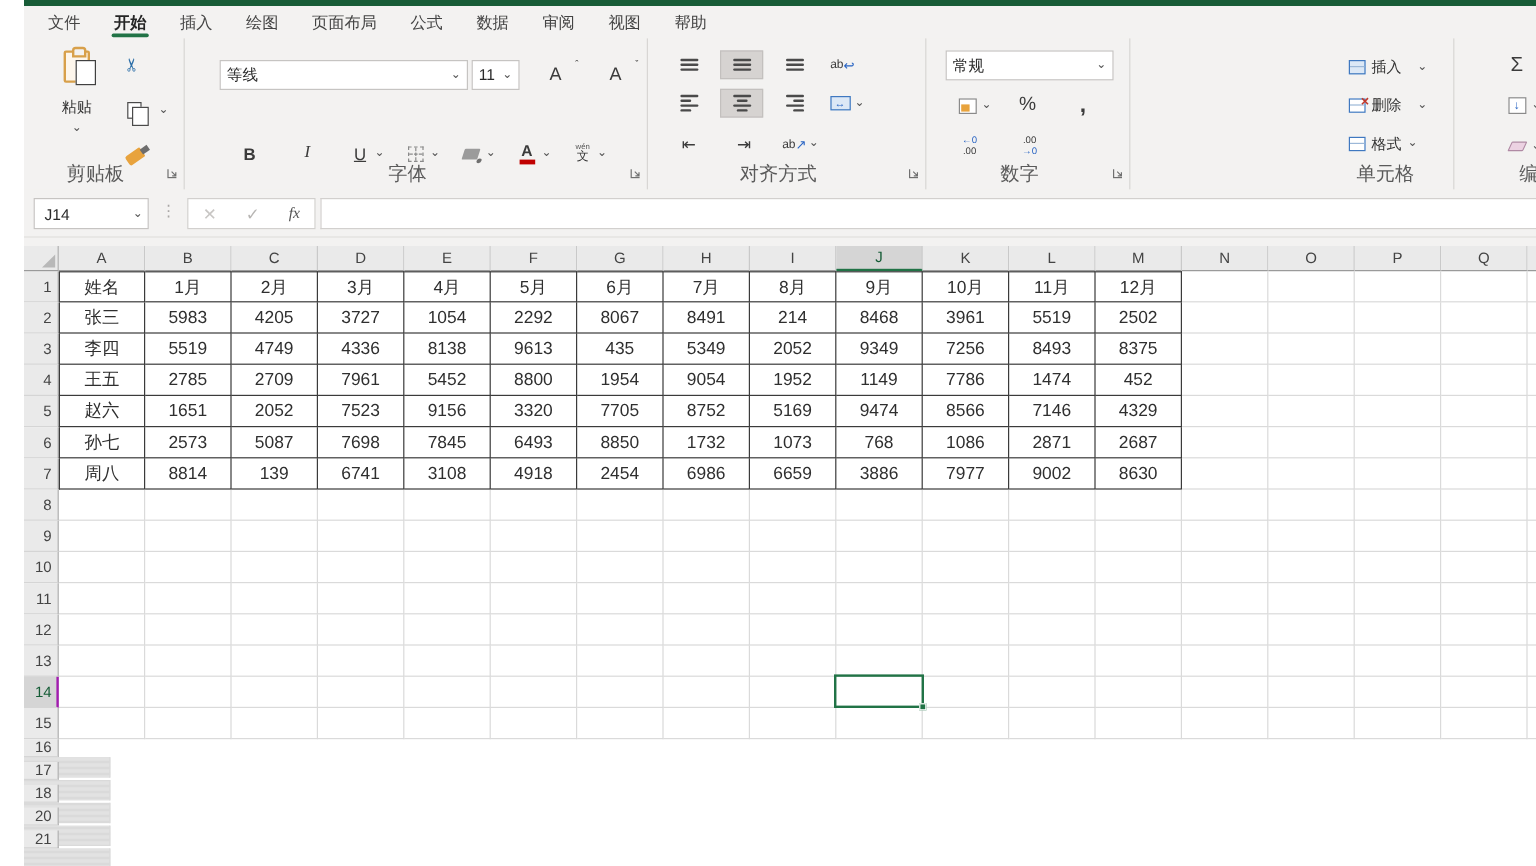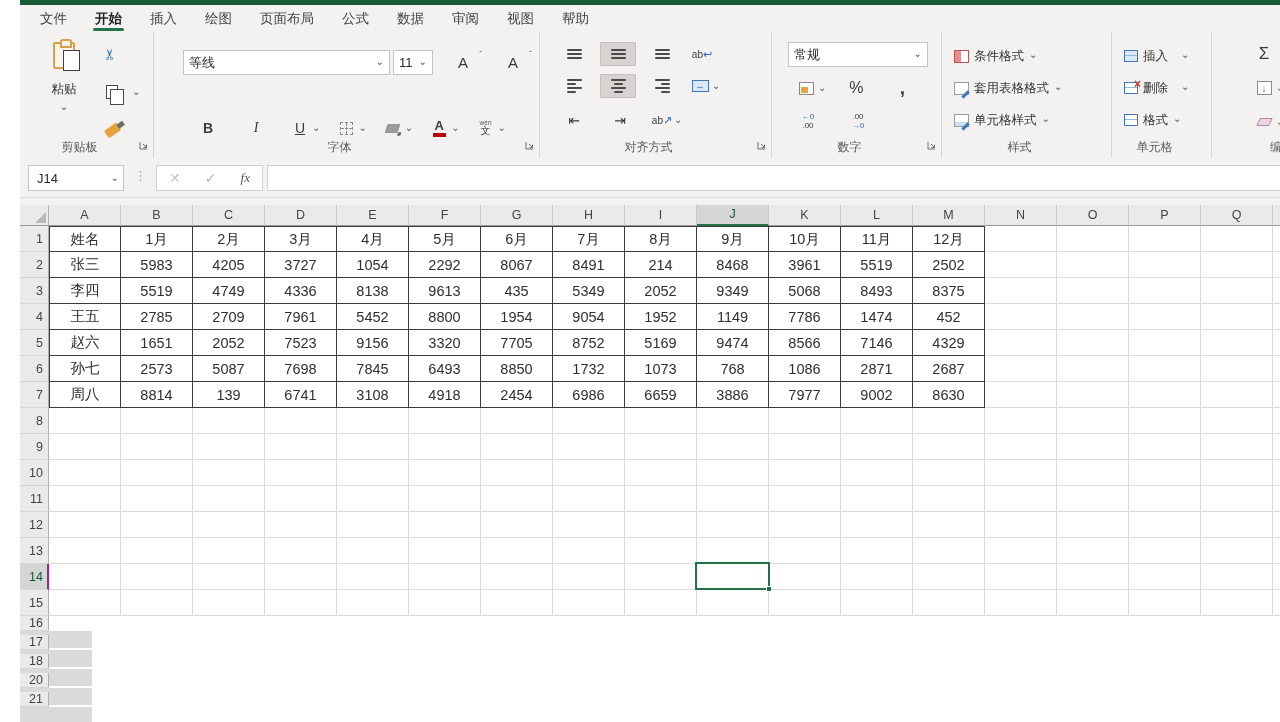--- a/index.html
+++ b/index.html
@@ -11,21 +11,21 @@
 
   
   .menubar { position:absolute; top:5px; left:0; right:0; height:27px; display:flex; align-items:stretch; padding-left:6px; background:#f3f2f1; }
   .tab { padding:0 14px; font-size:13.5px; color:#444; display:flex; align-items:center; cursor:default; position:relative; }
   .tab.active { color:#252525; font-weight:bold; }
   .tab.active::after { content:''; position:absolute; left:12px; right:12px; bottom:1px; height:3px; background:#217346; border-radius:2px; }
 
   
   .ribbon { position:absolute; top:32px; left:0; right:0; height:126px; background:#f3f2f1; }
   .grp { position:absolute; top:0; height:126px; border-right:1px solid #d8d6d4; }
-  .glabel { position:absolute; bottom:2px; left:0; right:14px; text-align:center; font-size:12px; color:#5a5a5a; white-space:nowrap; }
+  .glabel { position:absolute; bottom:2px; left:0; right:14px; text-align:center; font-size:16px; color:#5a5a5a; white-space:nowrap; }
   .launch { position:absolute; bottom:4px; right:4px; }
   .dd::after { content:'⌄'; font-size:10px; color:#555; line-height:1; position:relative; top:-2px; }
   .rrow { position:absolute; left:0; right:0; display:flex; align-items:center; }
   .icobtn { display:flex; align-items:center; justify-content:center; min-width:24px; height:24px; color:#3b3b3b; }
   .selbox { background:#d6d3d1; border:1px solid #c3c0be; }
 
   
   .paste-btn { position:absolute; left:22px; top:6px; width:44px; height:100px; display:flex; flex-direction:column; align-items:center; }
   .clip-icon { width:22px; height:27px; border:2px solid #d8a04a; border-radius:2px; position:relative; background:#fdf6ec; margin-top:4px; }
   .clip-icon::before { content:''; position:absolute; top:-5px; left:5px; width:8px; height:5px; border:2px solid #d8a04a; border-radius:3px 3px 0 0; background:#f3f2f1; }
@@ -327,38 +327,20 @@
             </span>
           </span>
       </div>
       <div class="glabel">数字</div>
       <span class="launch"><svg width="10" height="10">
             <path d="M1 2 v7 h7" fill="none" stroke="#707070"></path>
             <path d="M4 4 l3.5 3.5 M7.5 4.6 v3 h-3" fill="none" stroke="#707070"></path>
           </svg></span>
     </div>
 
-    <div class="grp" style="left:922px;width:170px">
-      <div class="stybtn" style="top:12px">
-          <span class="sty-ico cf"></span>
-          <span>条件格式</span>
-          <span class="dd"></span>
-        </div>
-      <div class="stybtn" style="top:44px">
-          <span class="sty-ico ft"></span>
-          <span>套用表格格式</span>
-          <span class="dd"></span>
-        </div>
-      <div class="stybtn" style="top:76px">
-          <span class="sty-ico cs"></span>
-          <span>单元格样式</span>
-          <span class="dd"></span>
-        </div>
-      <div class="glabel">样式</div>
-    </div>
 
     <div class="grp" style="left:1092px;width:100px">
       <div class="stybtn" style="top:12px">
           <span class="cell-ico ins"></span>
           <span>插入</span>
           <span class="dd" style="margin-left:8px"></span>
         </div>
       <div class="stybtn" style="top:44px">
           <span class="cell-ico del"></span>
           <span>删除</span>
@@ -481,21 +463,21 @@
           <div class="cell t tl">李四</div>
           <div class="cell t">5519</div>
           <div class="cell t">4749</div>
           <div class="cell t">4336</div>
           <div class="cell t">8138</div>
           <div class="cell t">9613</div>
           <div class="cell t">435</div>
           <div class="cell t">5349</div>
           <div class="cell t">2052</div>
           <div class="cell t">9349</div>
-          <div class="cell t">5068</div>
+          <div class="cell t">7256</div>
           <div class="cell t">8493</div>
           <div class="cell t">8375</div>
           <div class="cell"></div>
           <div class="cell"></div>
           <div class="cell"></div>
           <div class="cell"></div>
           <div class="cell partial"></div>
         </div>
         <div class="grow tall">
           <div class="rowh">4</div>

